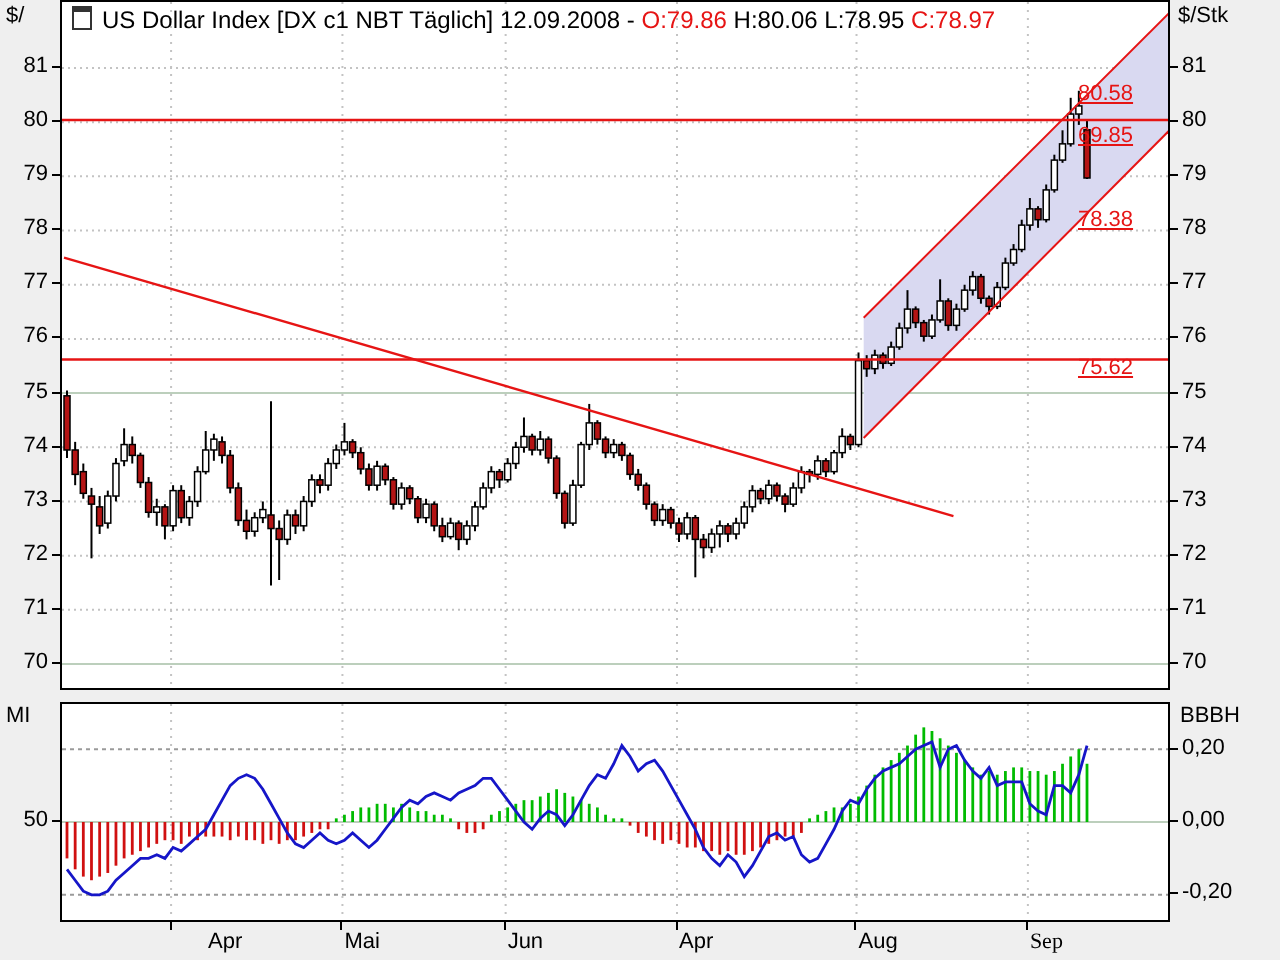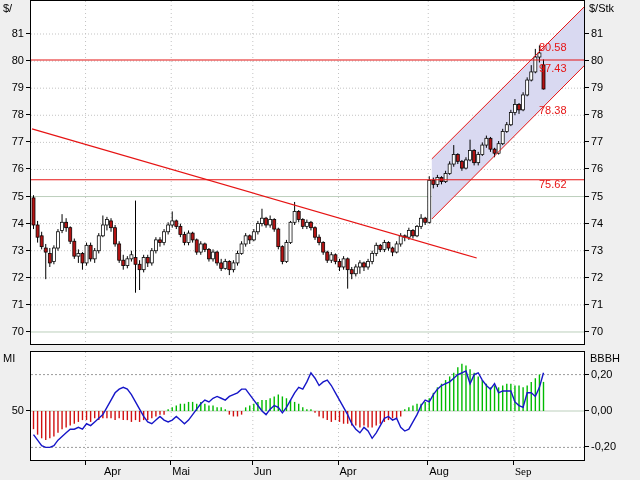--- a/index.html
+++ b/index.html
@@ -7,21 +7,21 @@
           font-family:"Liberation Sans",sans-serif;}
   .panel{position:absolute;background:#ffffff;border:1px solid #000;}
   .lbl{position:absolute;font-size:11px;color:#000;white-space:nowrap;line-height:12px;}
   .tickdash{position:absolute;background:#000;}
   .red{color:#e61414;}
   #title-row{position:absolute;left:36px;top:3px;font-size:12px;color:#000;white-space:nowrap;}
   #watermark{position:absolute;left:36px;top:17px;font-size:11px;color:#222;white-space:nowrap;}
   #win-icon{display:inline-block;width:8px;height:8px;border:1px solid #333;border-top:3px solid #333;
             margin-right:5px;vertical-align:-1px;background:#fff;}
   svg{display:block;}
-  .pricelabel{position:absolute;font-size:11px;color:#e61414;white-space:nowrap;}
+  .pricelabel{position:absolute;font-size:11px;color:#e61414;white-space:nowrap;text-decoration:underline;}
 </style>
 </head>
 <body>
 
 <div id="screen">
 
   <div class="lbl" style="left:3px;top:2px;">$/</div>
 
   <div class="lbl" style="left:589px;top:2px;">$/Stk</div>
 
@@ -303,20 +303,29 @@
           <rect x="511" y="63.88362600000002" width="3" height="24.110901000000013" fill="#b41414" stroke="#000" stroke-width="0.75"></rect>
         </g>
         <line x1="1" y1="127.81815" x2="445.72" y2="257.0417429999999" stroke="#e61414" stroke-width="1.2"></line>
         <line x1="400.84000000000003" y1="218.03084699999997" x2="555.88" y2="61.987262999999814" stroke="#e61414" stroke-width="1"></line>
         <line x1="400.84000000000003" y1="157.889049" x2="555.88" y2="3.2000100000001517" stroke="#e61414" stroke-width="1"></line>
         <line x1="0" y1="59.007263999999836" x2="553" y2="59.007263999999836" stroke="#e61414" stroke-width="1.2"></line>
         <line x1="0" y1="178.7490419999999" x2="553" y2="178.7490419999999" stroke="#e61414" stroke-width="1.2"></line>
       </svg>
   </div>
 
+  <div id="title-row">
+    <span id="win-icon"></span><span>US Dollar Index [DX c1 NBT  Täglich]</span>
+    <span>12.09.2008</span>
+    <span>-</span>
+    <span class="red">O:79.86</span>
+    <span>H:80.06</span>
+    <span>L:78.95</span>
+    <span class="red">C:78.97</span>
+  </div>
 
   <div class="panel" style="left:30px;top:351px;width:553px;height:108px;">
     <svg id="ind-svg" width="553" height="108">
         <g>
           <line x1="54.54" y1="0" x2="54.54" y2="108" stroke="#c3c3c3" stroke-width="1" stroke-dasharray="1 3"></line>
           <line x1="140.22" y1="0" x2="140.22" y2="108" stroke="#c3c3c3" stroke-width="1" stroke-dasharray="1 3"></line>
           <line x1="221.82" y1="0" x2="221.82" y2="108" stroke="#c3c3c3" stroke-width="1" stroke-dasharray="1 3"></line>
           <line x1="307.5" y1="0" x2="307.5" y2="108" stroke="#c3c3c3" stroke-width="1" stroke-dasharray="1 3"></line>
           <line x1="397.26" y1="0" x2="397.26" y2="108" stroke="#c3c3c3" stroke-width="1" stroke-dasharray="1 3"></line>
           <line x1="482.94" y1="0" x2="482.94" y2="108" stroke="#c3c3c3" stroke-width="1" stroke-dasharray="1 3"></line>
@@ -516,21 +525,21 @@
       <div class="lbl" style="left: 172.22px; top: 465px;">Mai</div>
       <div class="tickdash" style="left: 251.82px; top: 461px; width: 1px; height: 4px;"></div>
       <div class="lbl" style="left: 253.82px; top: 465px;">Jun</div>
       <div class="tickdash" style="left: 337.5px; top: 461px; width: 1px; height: 4px;"></div>
       <div class="lbl" style="left: 339.5px; top: 465px;">Apr</div>
       <div class="tickdash" style="left: 427.26px; top: 461px; width: 1px; height: 4px;"></div>
       <div class="lbl" style="left: 429.26px; top: 465px;">Aug</div>
       <div class="tickdash" style="left: 512.94px; top: 461px; width: 1px; height: 4px;"></div>
       <div class="lbl" style="left: 514.94px; top: 465px; font-family: Liberation Serif, serif;">Sep</div>
       <div class="pricelabel" style="left: 539px; top: 41px;">80.58</div>
-      <div class="pricelabel" style="left: 539px; top: 62px;">97.43</div>
+      <div class="pricelabel" style="left: 539px; top: 62px;">69.85</div>
       <div class="pricelabel" style="left: 539px; top: 104px;">78.38</div>
       <div class="pricelabel" style="left: 539px; top: 178px;">75.62</div>
       <div class="lbl" style="left: 591px; top: 367.6px;">0,20</div>
       <div class="tickdash" style="left: 585px; top: 373.6px; width: 4px; height: 1px;"></div>
       <div class="lbl" style="left: 591px; top: 404px;">0,00</div>
       <div class="tickdash" style="left: 585px; top: 410px; width: 4px; height: 1px;"></div>
       <div class="lbl" style="left: 591px; top: 440.4px;">-0,20</div>
       <div class="tickdash" style="left: 585px; top: 446.4px; width: 4px; height: 1px;"></div>
     </div>
 </div>

